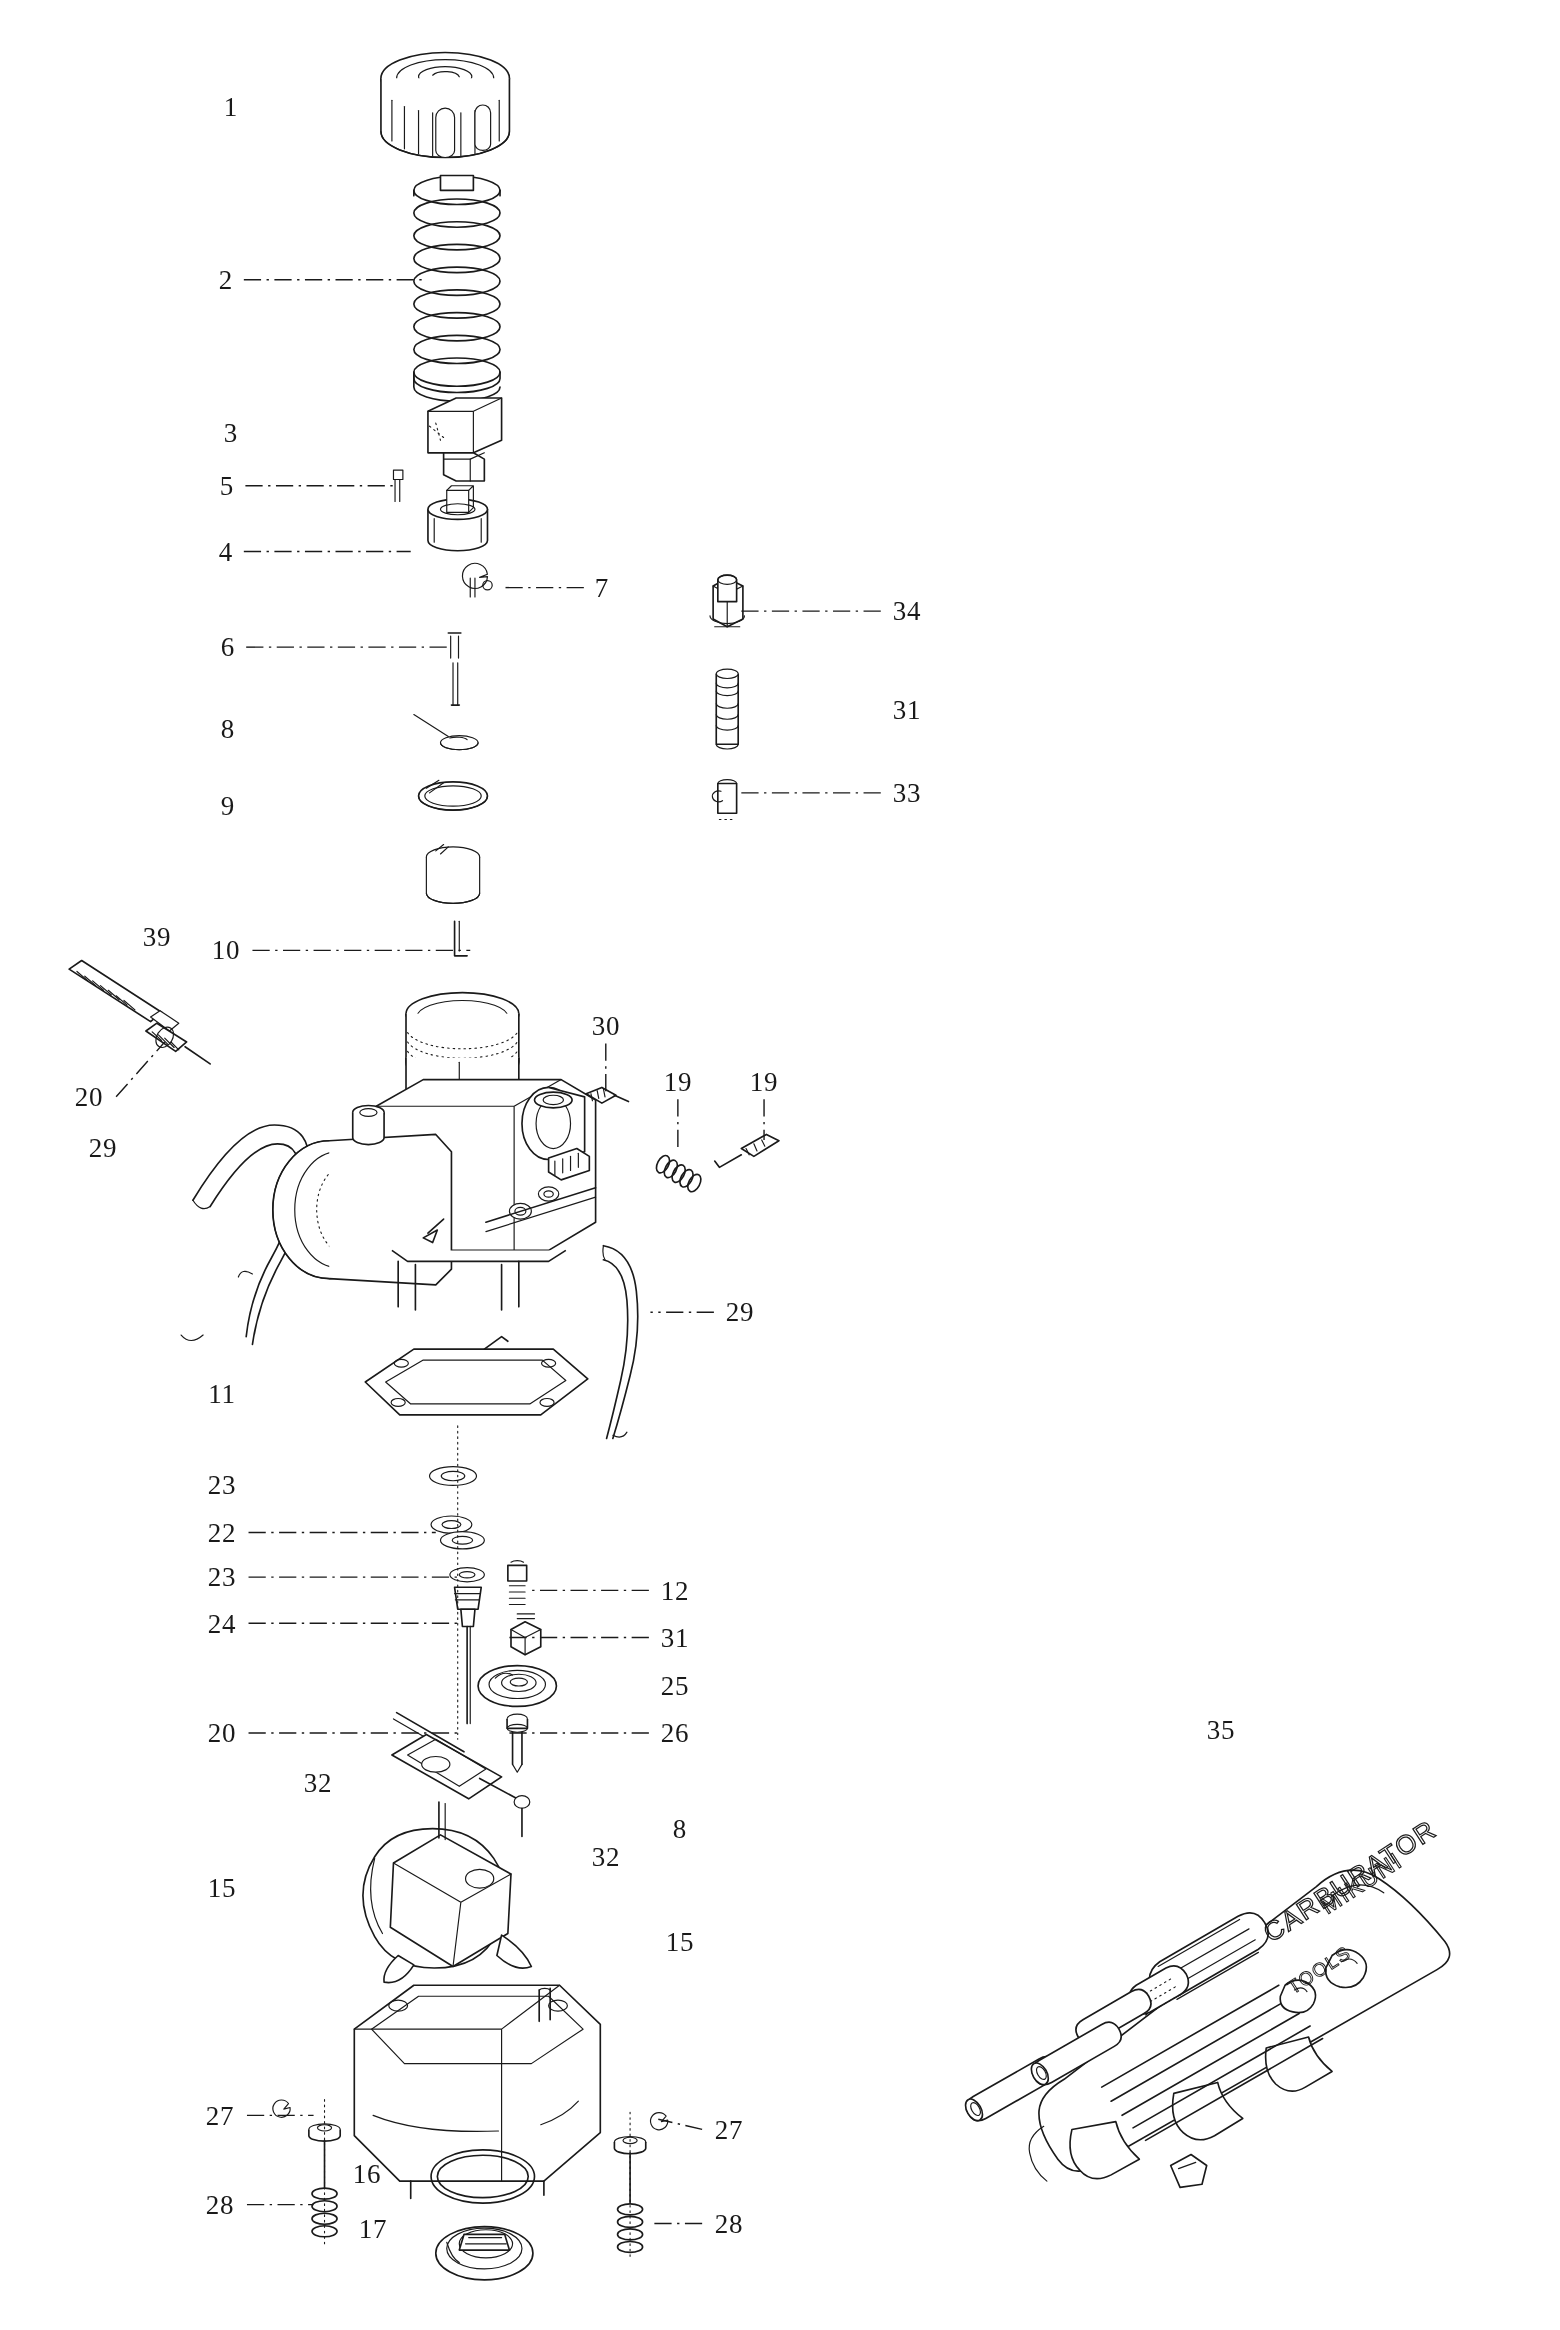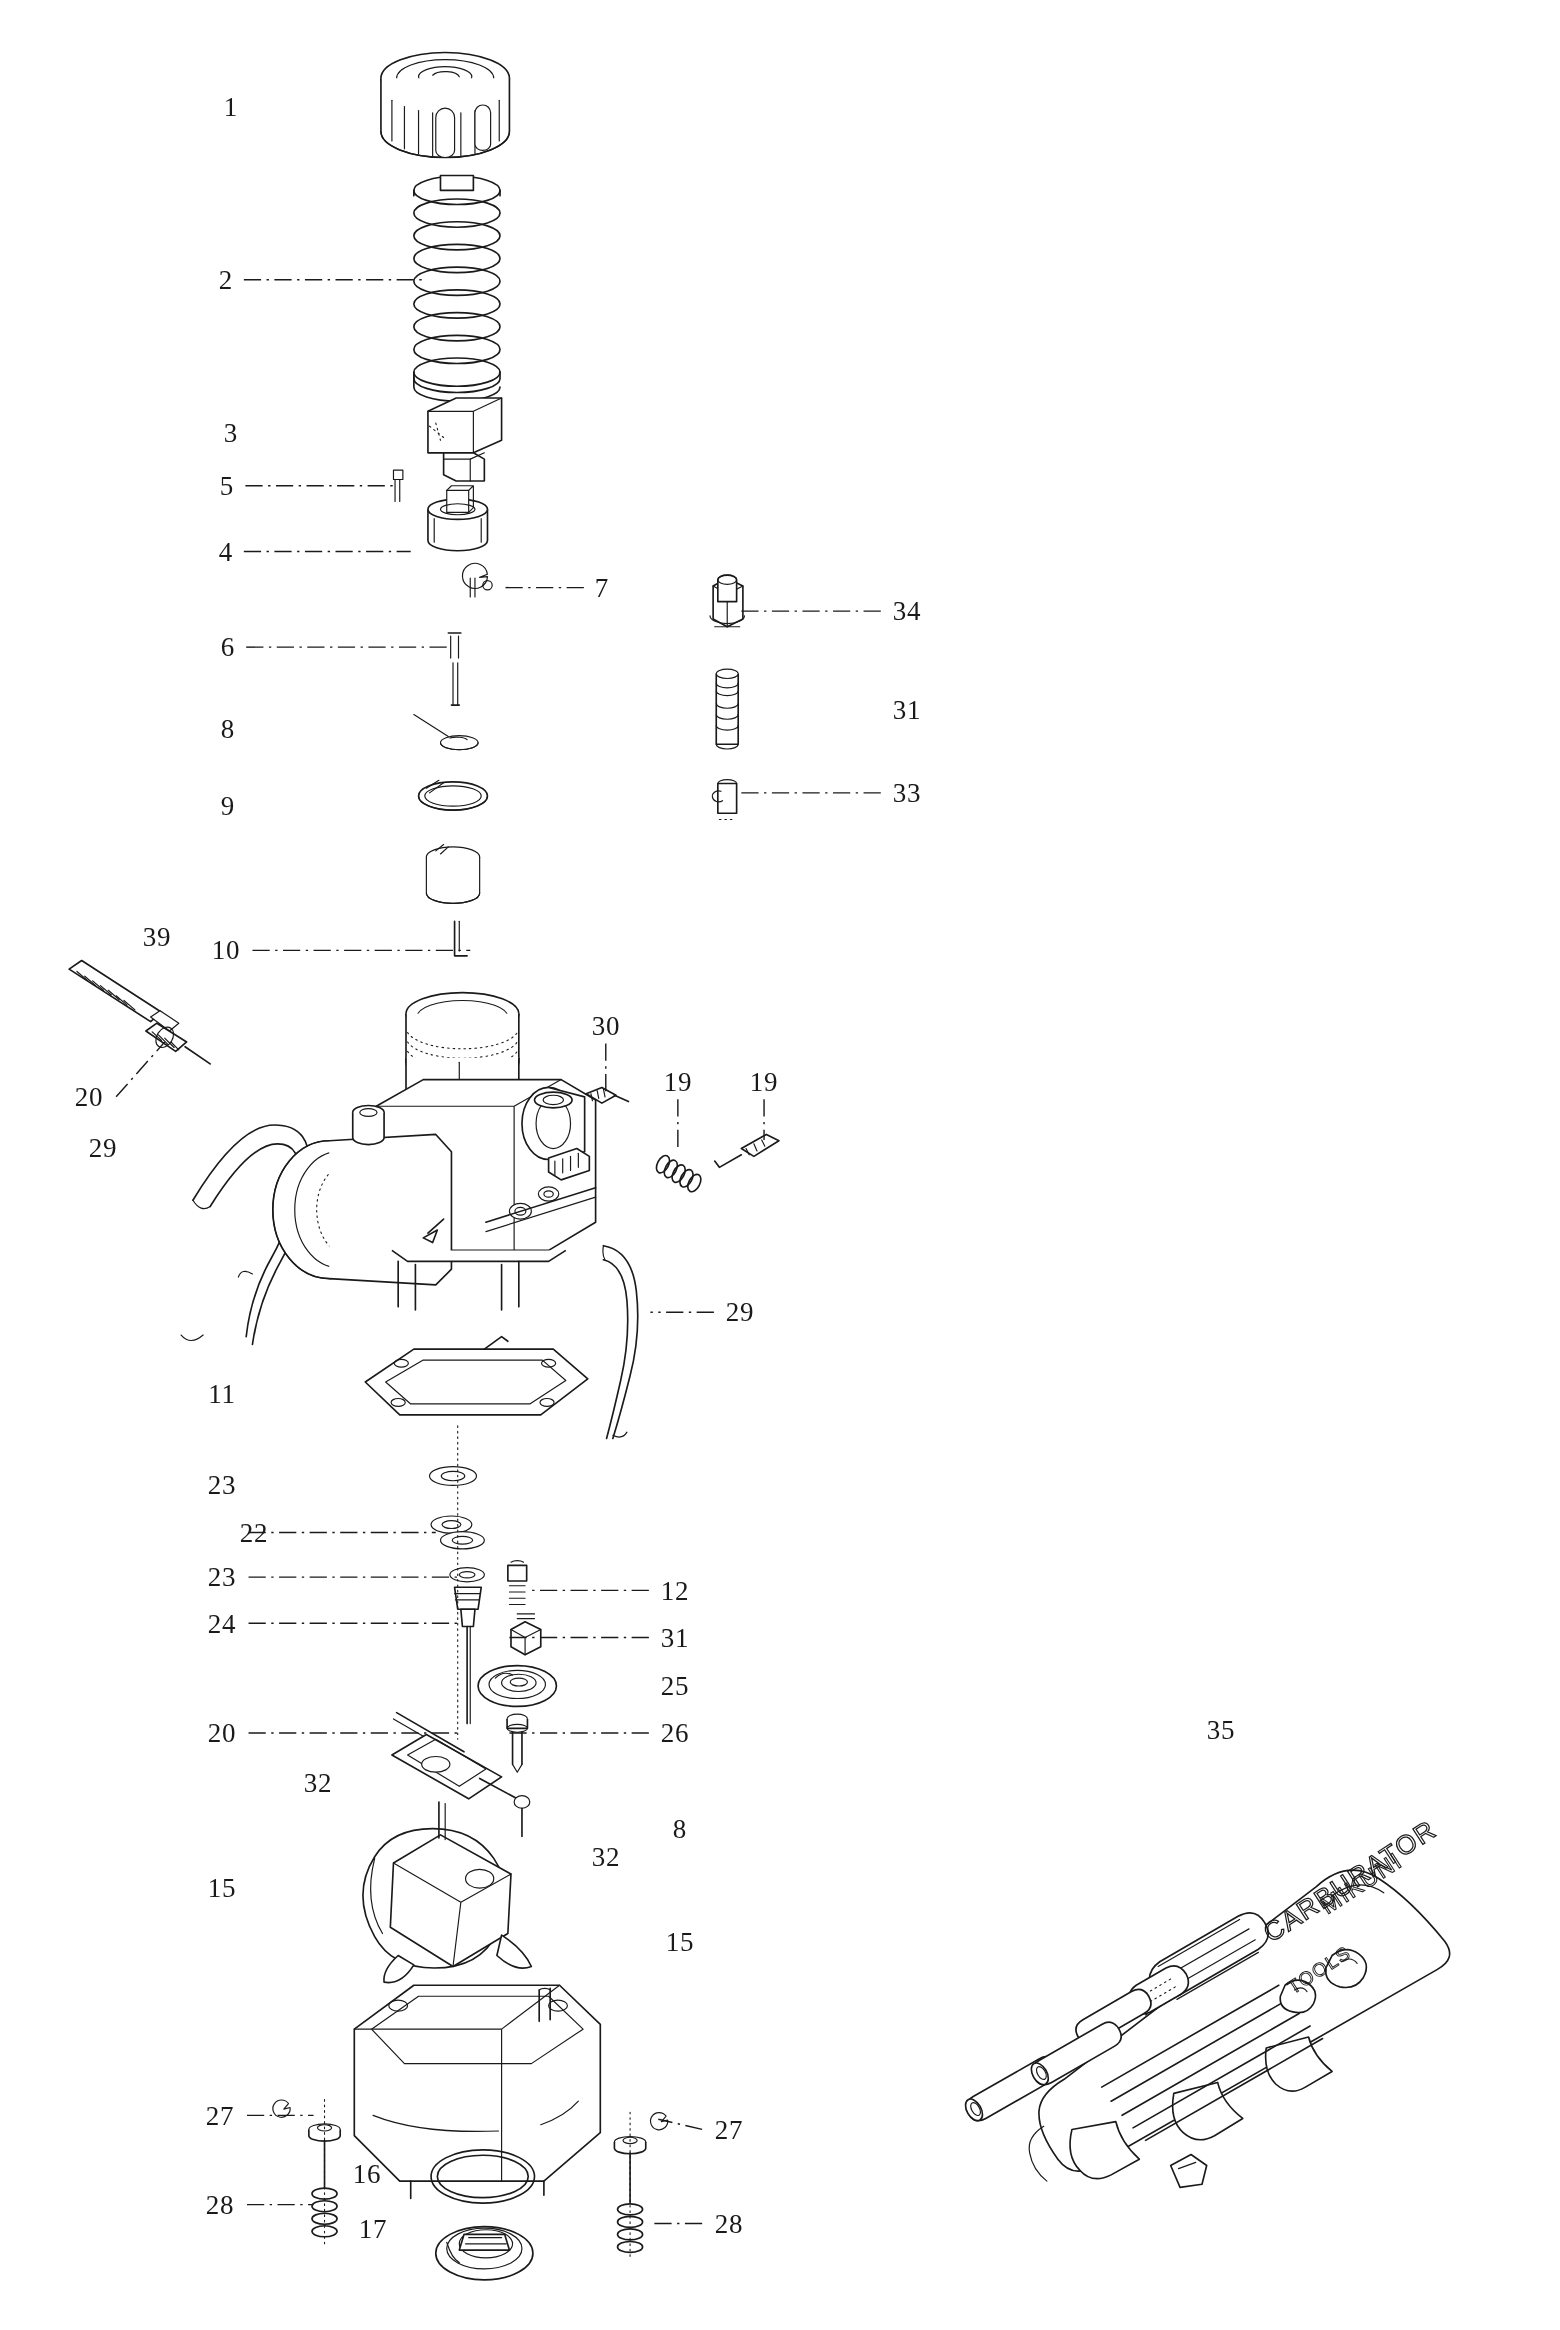--- a/index.html
+++ b/index.html
@@ -540,21 +540,21 @@
       <div class="callout" title="mixing chamber top" style="left: 226px; top: 950px;">10</div>
       <div class="callout" title="cable adjuster" style="left: 157px; top: 937px;">39</div>
       <div class="callout" title="adjuster lock nut" style="left: 89px; top: 1097px;">20</div>
       <div class="callout" title="vent hose" style="left: 103px; top: 1148px;">29</div>
       <div class="callout" title="idle adjust screw" style="left: 606px; top: 1026px;">30</div>
       <div class="callout" title="pilot air screw spring" style="left: 678px; top: 1082px;">19</div>
       <div class="callout" title="pilot air screw" style="left: 764px; top: 1082px;">19</div>
       <div class="callout" title="vent hose" style="left: 740px; top: 1312px;">29</div>
       <div class="callout" title="float bowl gasket" style="left: 222px; top: 1394px;">11</div>
       <div class="callout" title="washer" style="left: 222px; top: 1485px;">23</div>
-      <div class="callout" title="needle jet" style="left: 222px; top: 1533px; margin-left: 32px;">22</div>
+      <div class="callout" title="needle jet" style="left: 222px; top: 1533px;">22</div>
       <div class="callout" title="washer" style="left: 222px; top: 1577px;">23</div>
       <div class="callout" title="needle jet holder" style="left: 222px; top: 1624px;">24</div>
       <div class="callout" title="pilot jet" style="left: 675px; top: 1591px;">12</div>
       <div class="callout" title="main jet" style="left: 675px; top: 1638px;">31</div>
       <div class="callout" title="float" style="left: 675px; top: 1686px;">25</div>
       <div class="callout" title="float valve needle" style="left: 675px; top: 1733px;">26</div>
       <div class="callout" title="float arm pin" style="left: 222px; top: 1733px;">20</div>
       <div class="callout" title="float pivot pin" style="left: 318px; top: 1783px;">32</div>
       <div class="callout" title="float assembly" style="left: 680px; top: 1829px;">8</div>
       <div class="callout" title="float pivot pin" style="left: 606px; top: 1857px;">32</div>

